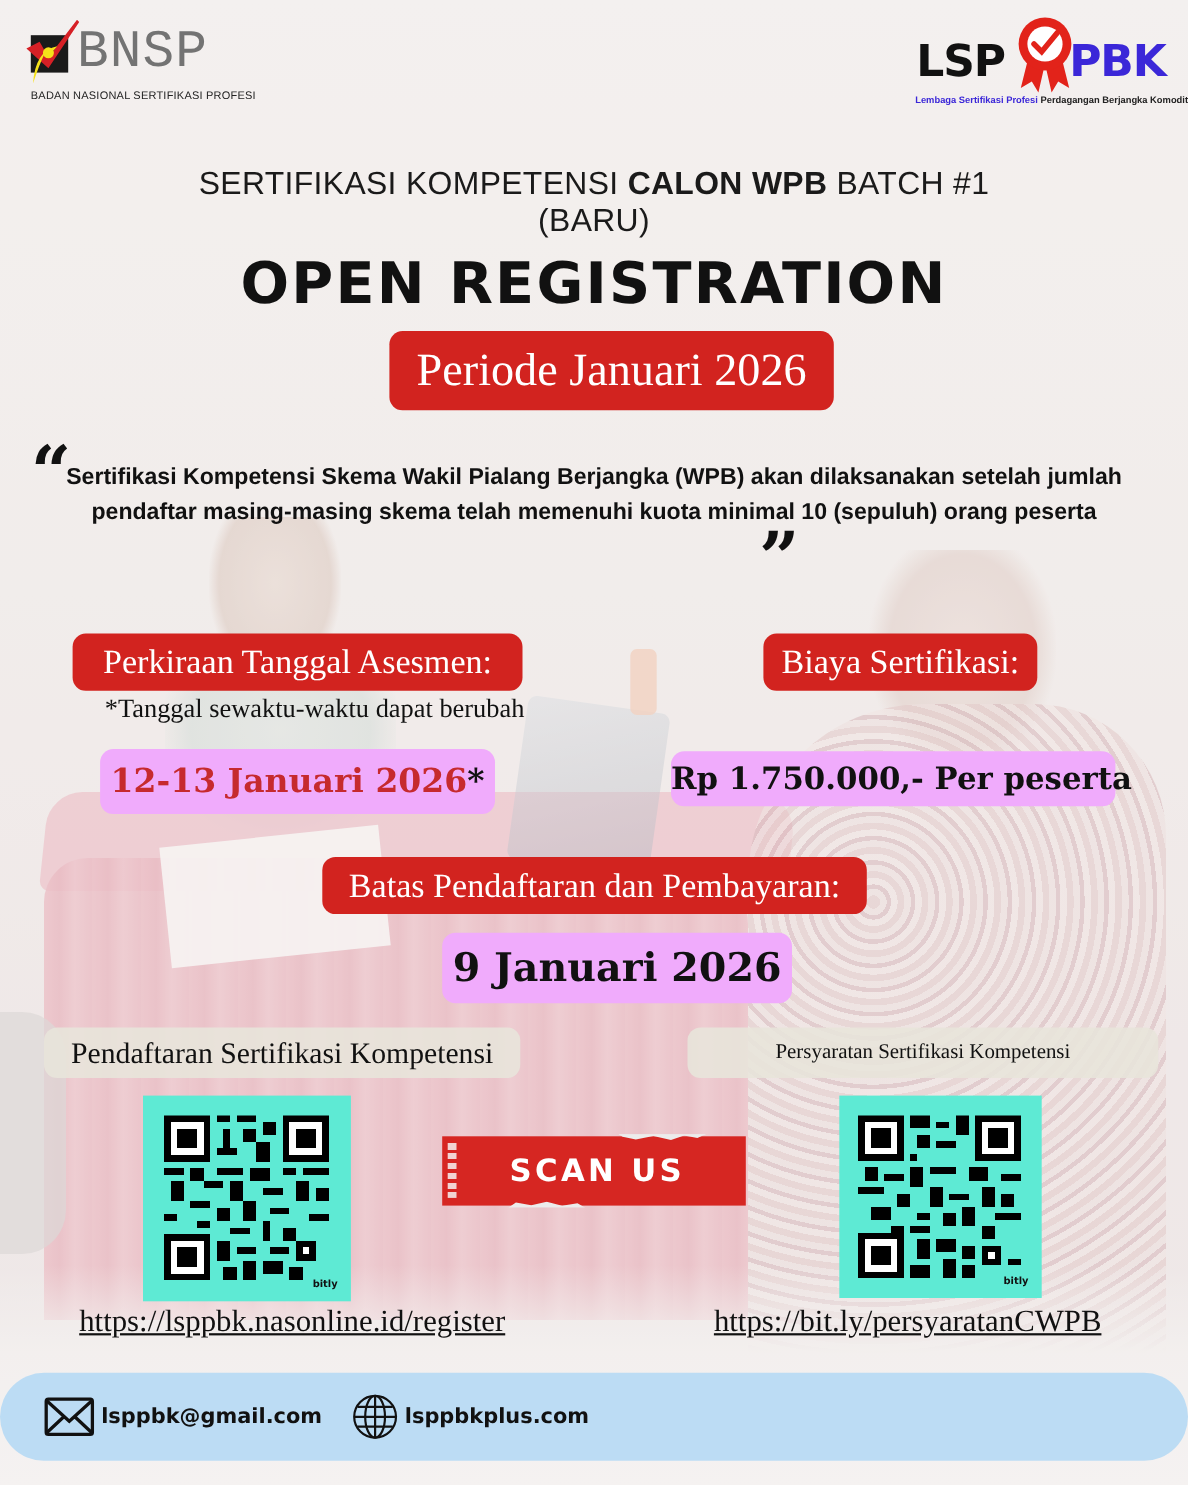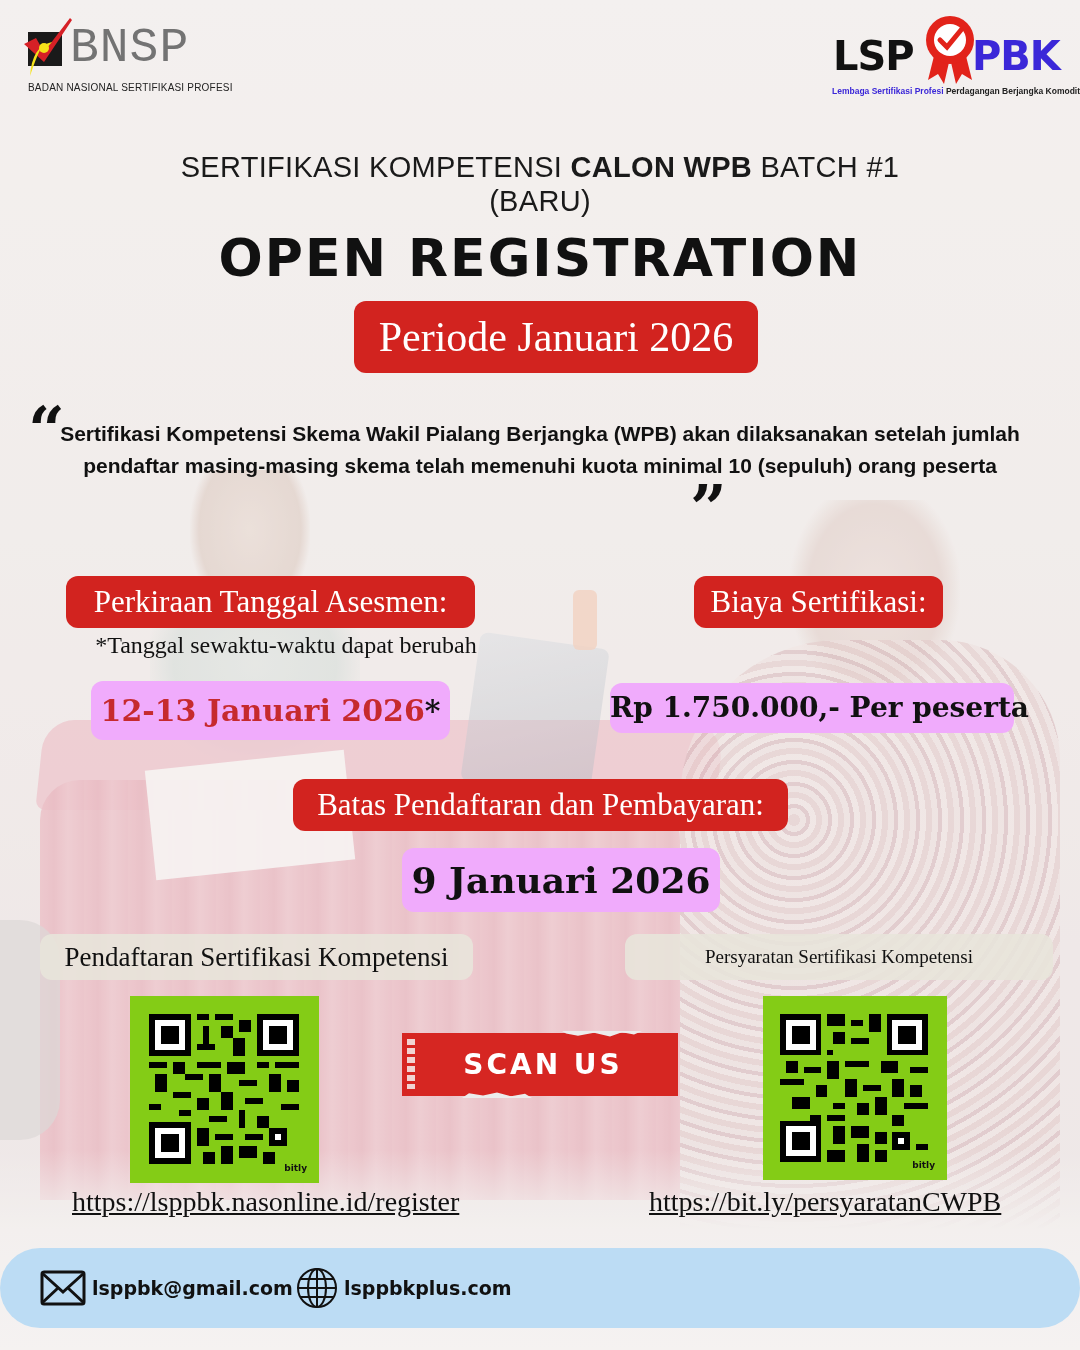--- a/index.html
+++ b/index.html
@@ -78,21 +78,21 @@
   .biaya-label { left: 694px; top: 576px; width: 249px; height: 52px; font-size: 31px; line-height: 52px; }
   .biaya-value { left: 610px; top: 683px; width: 404px; height: 50px; font-size: 28px; line-height: 50px; }
 
   .batas-label { left: 293px; top: 779px; width: 495px; height: 52px; font-size: 31px; line-height: 52px; }
   .batas-date { left: 381px; top: 848px; width: 318px; height: 64px; font-size: 36px; line-height: 64px; margin-left: 21px; }
 
   .reg-label { left: 40px; top: 934px; width: 433px; height: 46px; font-size: 27px; line-height: 46px; }
   .req-label { left: 596px; top: 934px; width: 428px; height: 46px; font-size: 19px; line-height: 46px; margin-left: 29px; }
 
   
-  .qr-card { position: absolute; background: #84cc16; }
+  .qr-card { position: absolute; background: #5eead4; }
   .qr-left { left: 130px; top: 996px; width: 189px; height: 187px; }
   .qr-right { left: 763px; top: 996px; width: 184px; height: 184px; }
   .qr-card svg { position: absolute; left: 16px; top: 18px; }
   .qr-brand { position: absolute; right: 12px; bottom: 10px; font-size: 9px; font-weight: bold; color: #111; font-family: "DejaVu Sans", sans-serif; }
 
   
   .scan-us { position: absolute; left: 402px; top: 1033px; width: 276px; height: 63px; background: #d62622; }
   .scan-us .perf { position: absolute; left: 5px; top: 6px; width: 8px; height: 50px;
     background: repeating-linear-gradient(180deg, #f1d3d2 0 6px, transparent 6px 9px); }
   .scan-us .tear-top { position: absolute; left: 160px; top: -2px; width: 80px; height: 6px; background: #ececec; clip-path: polygon(0 0,100% 0,90% 60%,75% 20%,60% 90%,40% 30%,20% 80%,5% 40%); }
@@ -102,21 +102,21 @@
   
   .link { position: absolute; font-family: "Liberation Serif", serif; font-size: 28px; color: #111; text-decoration: underline; white-space: nowrap; }
   .link-reg { left: 72px; top: 1186px; }
   .link-req { left: 649px; top: 1186px; }
 
   
   .footer { position: absolute; left: 0; top: 1248px; width: 1080px; height: 80px; background: #bcdcf4; border-radius: 60px; }
   .f-item { position: absolute; top: 0; height: 80px; display: flex; align-items: center; font-family: "DejaVu Sans", sans-serif; font-weight: bold; font-size: 19px; color: #111; white-space: nowrap; }
   .f-item .ic { display: inline-block; margin-right: 6px; }
   .f-email { left: 40px; }
-  .f-web { left: 296px; }
+  .f-web { left: 320px; }
   .f-social { left: 548px; }
   .f-phone { left: 827px; }
 </style>
 </head>
 <body>
 
 <div class="bg">
   <div class="wall"></div>
   <div class="woman-head"></div>
   <div class="woman-body"></div>

